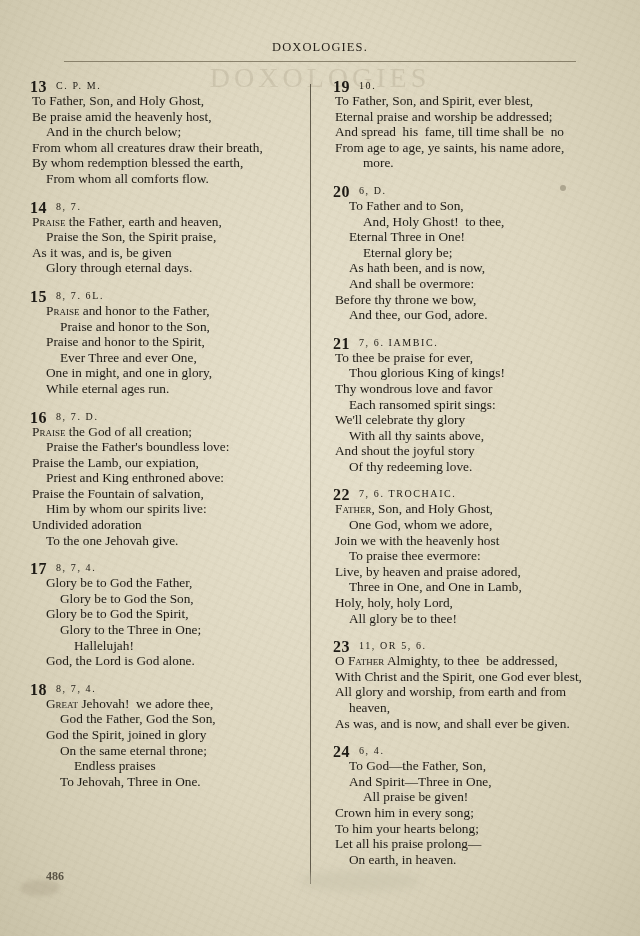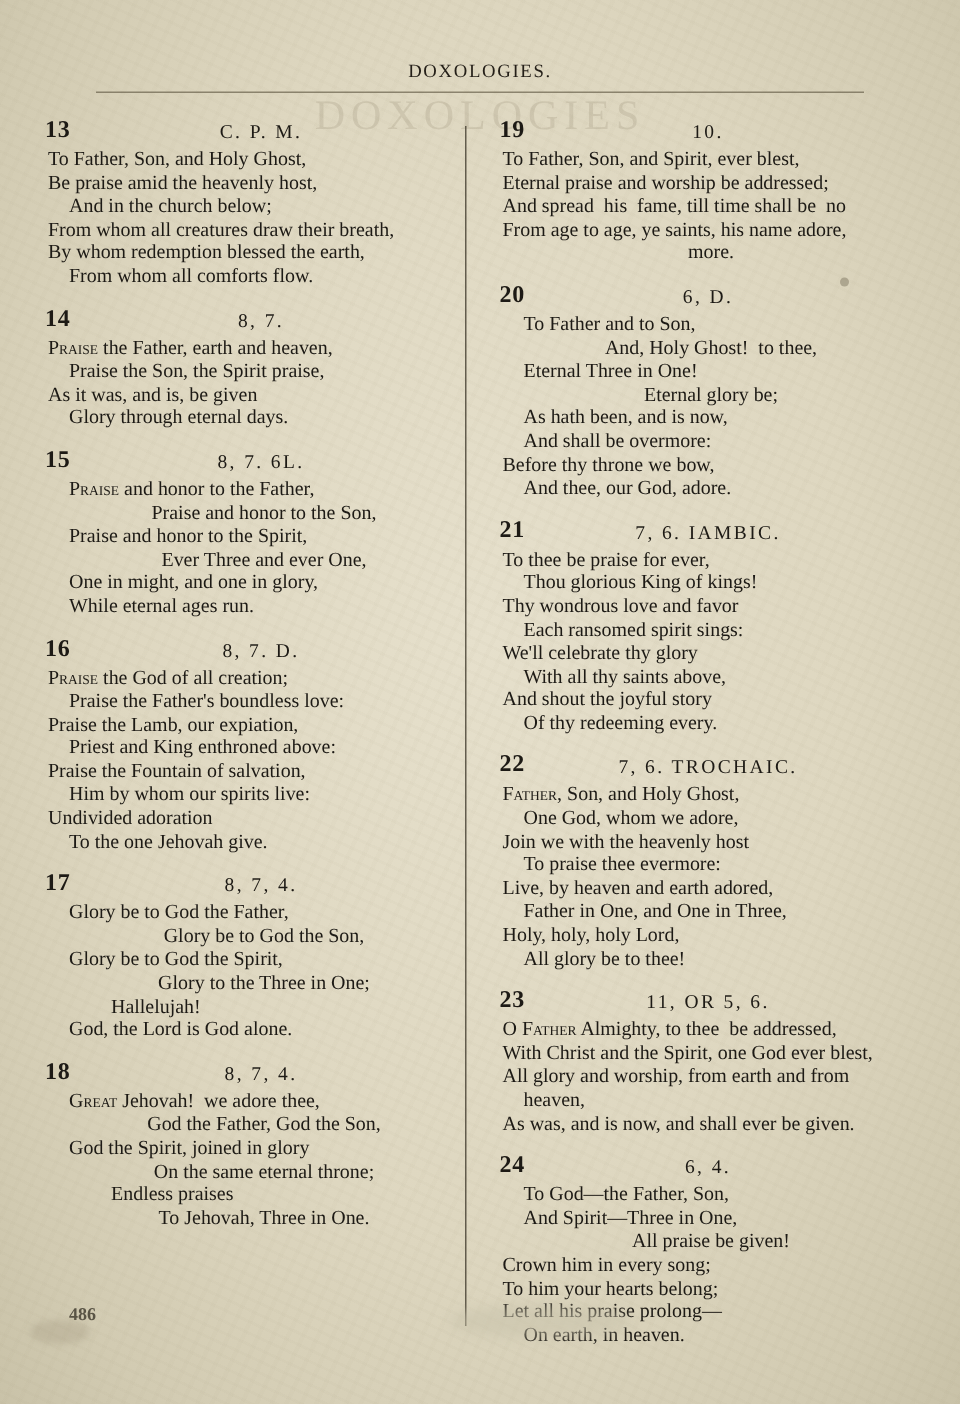--- a/index.html
+++ b/index.html
@@ -76,38 +76,37 @@
     margin-bottom:14px;
   }
   .num{
     position:absolute;
     left:-2px;top:-2px;
     font-size:16px;
     font-weight:bold;
     letter-spacing:0.5px;
   }
   .meter{
-    text-align:center;
-    font-size:13px;
+    font-size:10px;
     letter-spacing:1.6px;
     margin:0 0 2px 0;
     padding-left:24px;
     font-variant:small-caps;
     text-transform:uppercase;
   }
   .lines{
     font-size:13.3px;
     line-height:15.6px;
     margin:0;
   }
   .lines div{white-space:pre-wrap;}
   .sc{font-variant:small-caps;margin-top:44px;}
   .i1{padding-left:0px;}
   .i2{padding-left:14px;}
-  .i3{padding-left:28px;text-align:center;}
+  .i3{padding-left:28px;}
   .i4{padding-left:42px;}
   .folio{
     position:absolute;
     left:18px;bottom:24px;
     font-size:12px;
     font-weight:bold;
     color:rgba(50,44,34,0.75);
     text-align:center;
   }
   .smudge{
@@ -236,33 +235,33 @@
             <div class="num">21</div>
             <div class="meter">7, 6.  Iambic.</div>
             <div class="lines">
               <div class="i1">To thee be praise for ever,</div>
               <div class="i2">Thou glorious King of kings!</div>
               <div class="i1">Thy wondrous love and favor</div>
               <div class="i2">Each ransomed spirit sings:</div>
               <div class="i1">We'll celebrate thy glory</div>
               <div class="i2">With all thy saints above,</div>
               <div class="i1">And shout the joyful story</div>
-              <div class="i2">Of thy redeeming every.</div>
+              <div class="i2">Of thy redeeming love.</div>
             </div>
           </div>
           <div class="hymn">
             <div class="num">22</div>
             <div class="meter">7, 6.  Trochaic.</div>
             <div class="lines">
               <div class="i1"><span class="sc">Father</span>, Son, and Holy Ghost,</div>
               <div class="i2">One God, whom we adore,</div>
               <div class="i1">Join we with the heavenly host</div>
               <div class="i2">To praise thee evermore:</div>
-              <div class="i1">Live, by heaven and earth adored,</div>
-              <div class="i2">Father in One, and One in Three,</div>
+              <div class="i1">Live, by heaven and praise adored,</div>
+              <div class="i2">Three in One, and One in Lamb,</div>
               <div class="i1">Holy, holy, holy Lord,</div>
               <div class="i2">All glory be to thee!</div>
             </div>
           </div>
           <div class="hymn">
             <div class="num">23</div>
             <div class="meter">11, or 5, 6.</div>
             <div class="lines">
               <div class="i1"><span class="sc">O Father</span> Almighty, to thee  be addressed,</div>
               <div class="i1">With Christ and the Spirit, one God ever blest,</div>

